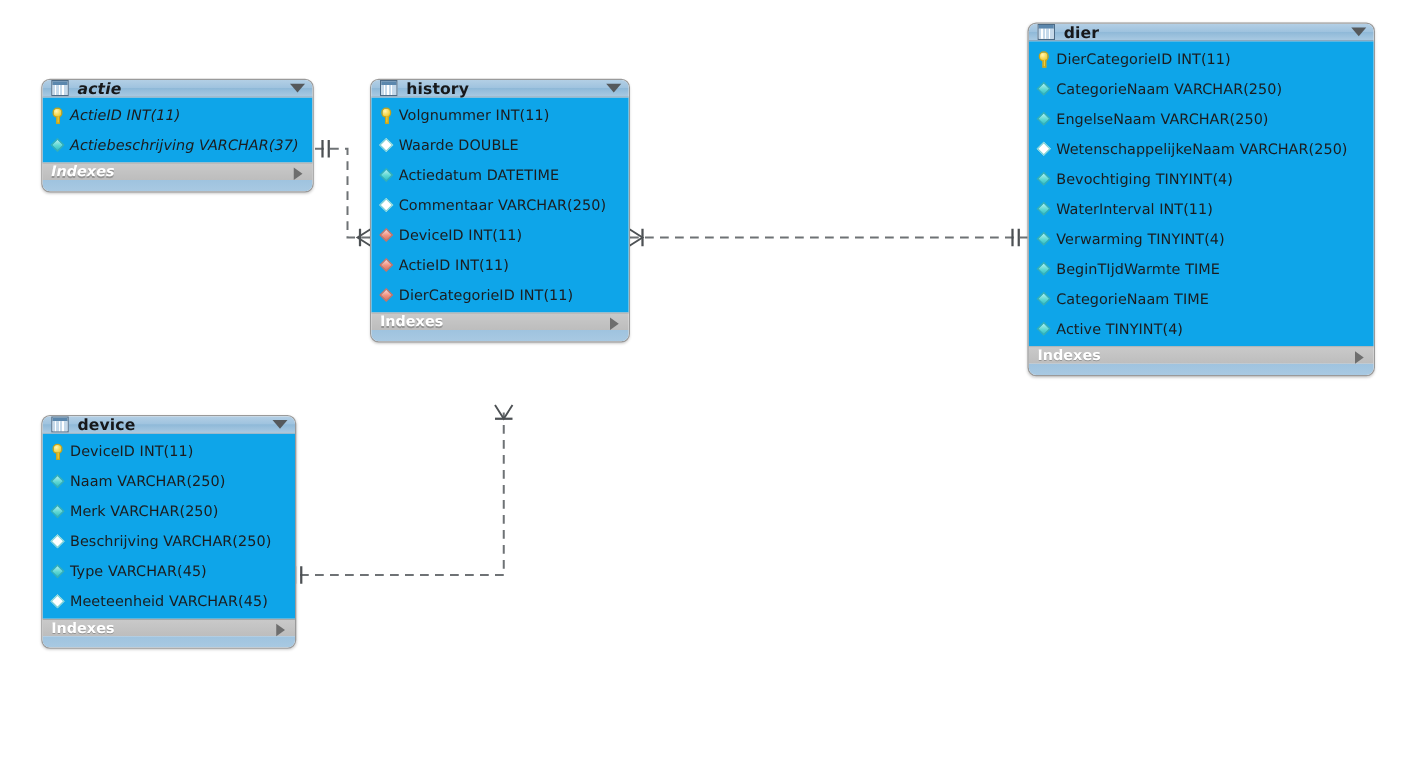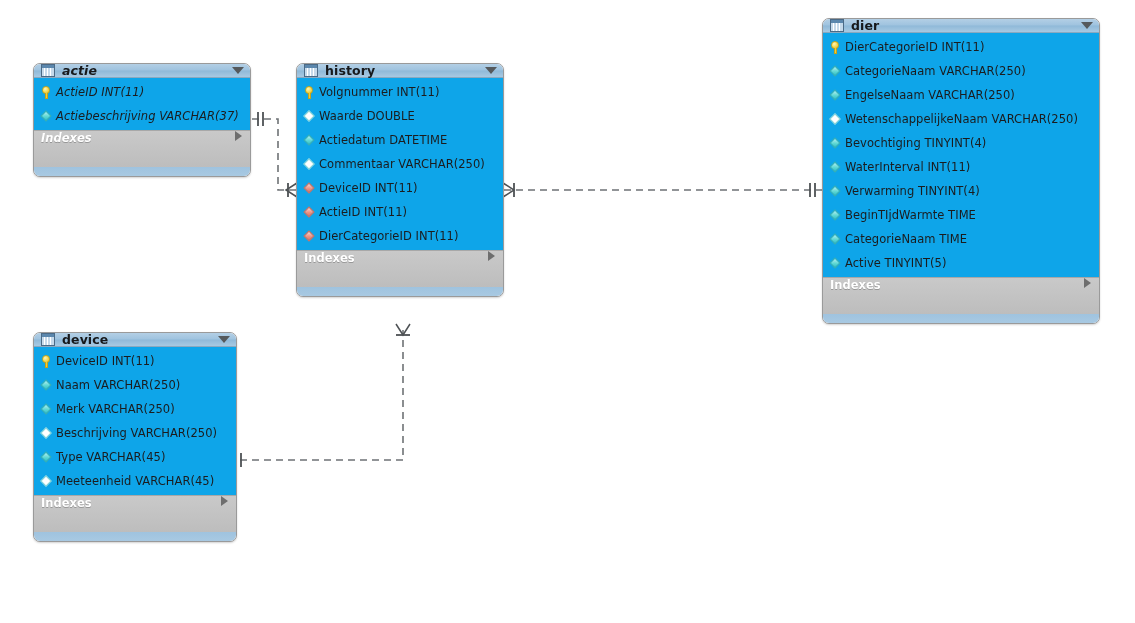--- a/index.html
+++ b/index.html
@@ -151,26 +151,26 @@
   .d-null::before {
     background: #ffffff;
     border: 1px solid #7fd3d6;
   }
   .d-fk::before {
     background: linear-gradient(135deg, #ffd6cd 0%, #f09383 55%, #e0705c 100%);
     border: 1px solid #d4705f;
   }
 
   .tbl-indexes {
-    height: 37px;
+    height: 14px;
     box-sizing: border-box;
     background: linear-gradient(to bottom, #c9c9c9 0%, #bdbdbd 100%);
     border-top: 1px solid #a8a8a8;
     display: flex;
-    align-items: flex-start;
+    align-items: flex-end;
     padding: 0 8px 0 7px;
   }
   .idx-label {
     font-size: 11.5px;
     font-weight: bold;
     color: #ffffff;
     text-shadow: 0 1px 0 rgba(120,120,120,0.6);
   }
   .idx-caret {
     margin-left: auto;
@@ -335,21 +335,21 @@
       <div class="col-row">
         <span class="ic ic-diamond d-nn"></span>
         <span class="col-name">BeginTIjdWarmte TIME</span>
       </div>
       <div class="col-row">
         <span class="ic ic-diamond d-nn"></span>
         <span class="col-name">CategorieNaam TIME</span>
       </div>
       <div class="col-row">
         <span class="ic ic-diamond d-nn"></span>
-        <span class="col-name">Active TINYINT(5)</span>
+        <span class="col-name">Active TINYINT(4)</span>
       </div>
     </div>
     <div class="tbl-indexes">
       <span class="idx-label">Indexes</span>
       <span class="idx-caret"></span>
     </div>
     <div class="tbl-footer"></div>
   </div>
 
   <div class="table-box" id="tbl-device" style="left:33px; top:332px; width:204px;">

